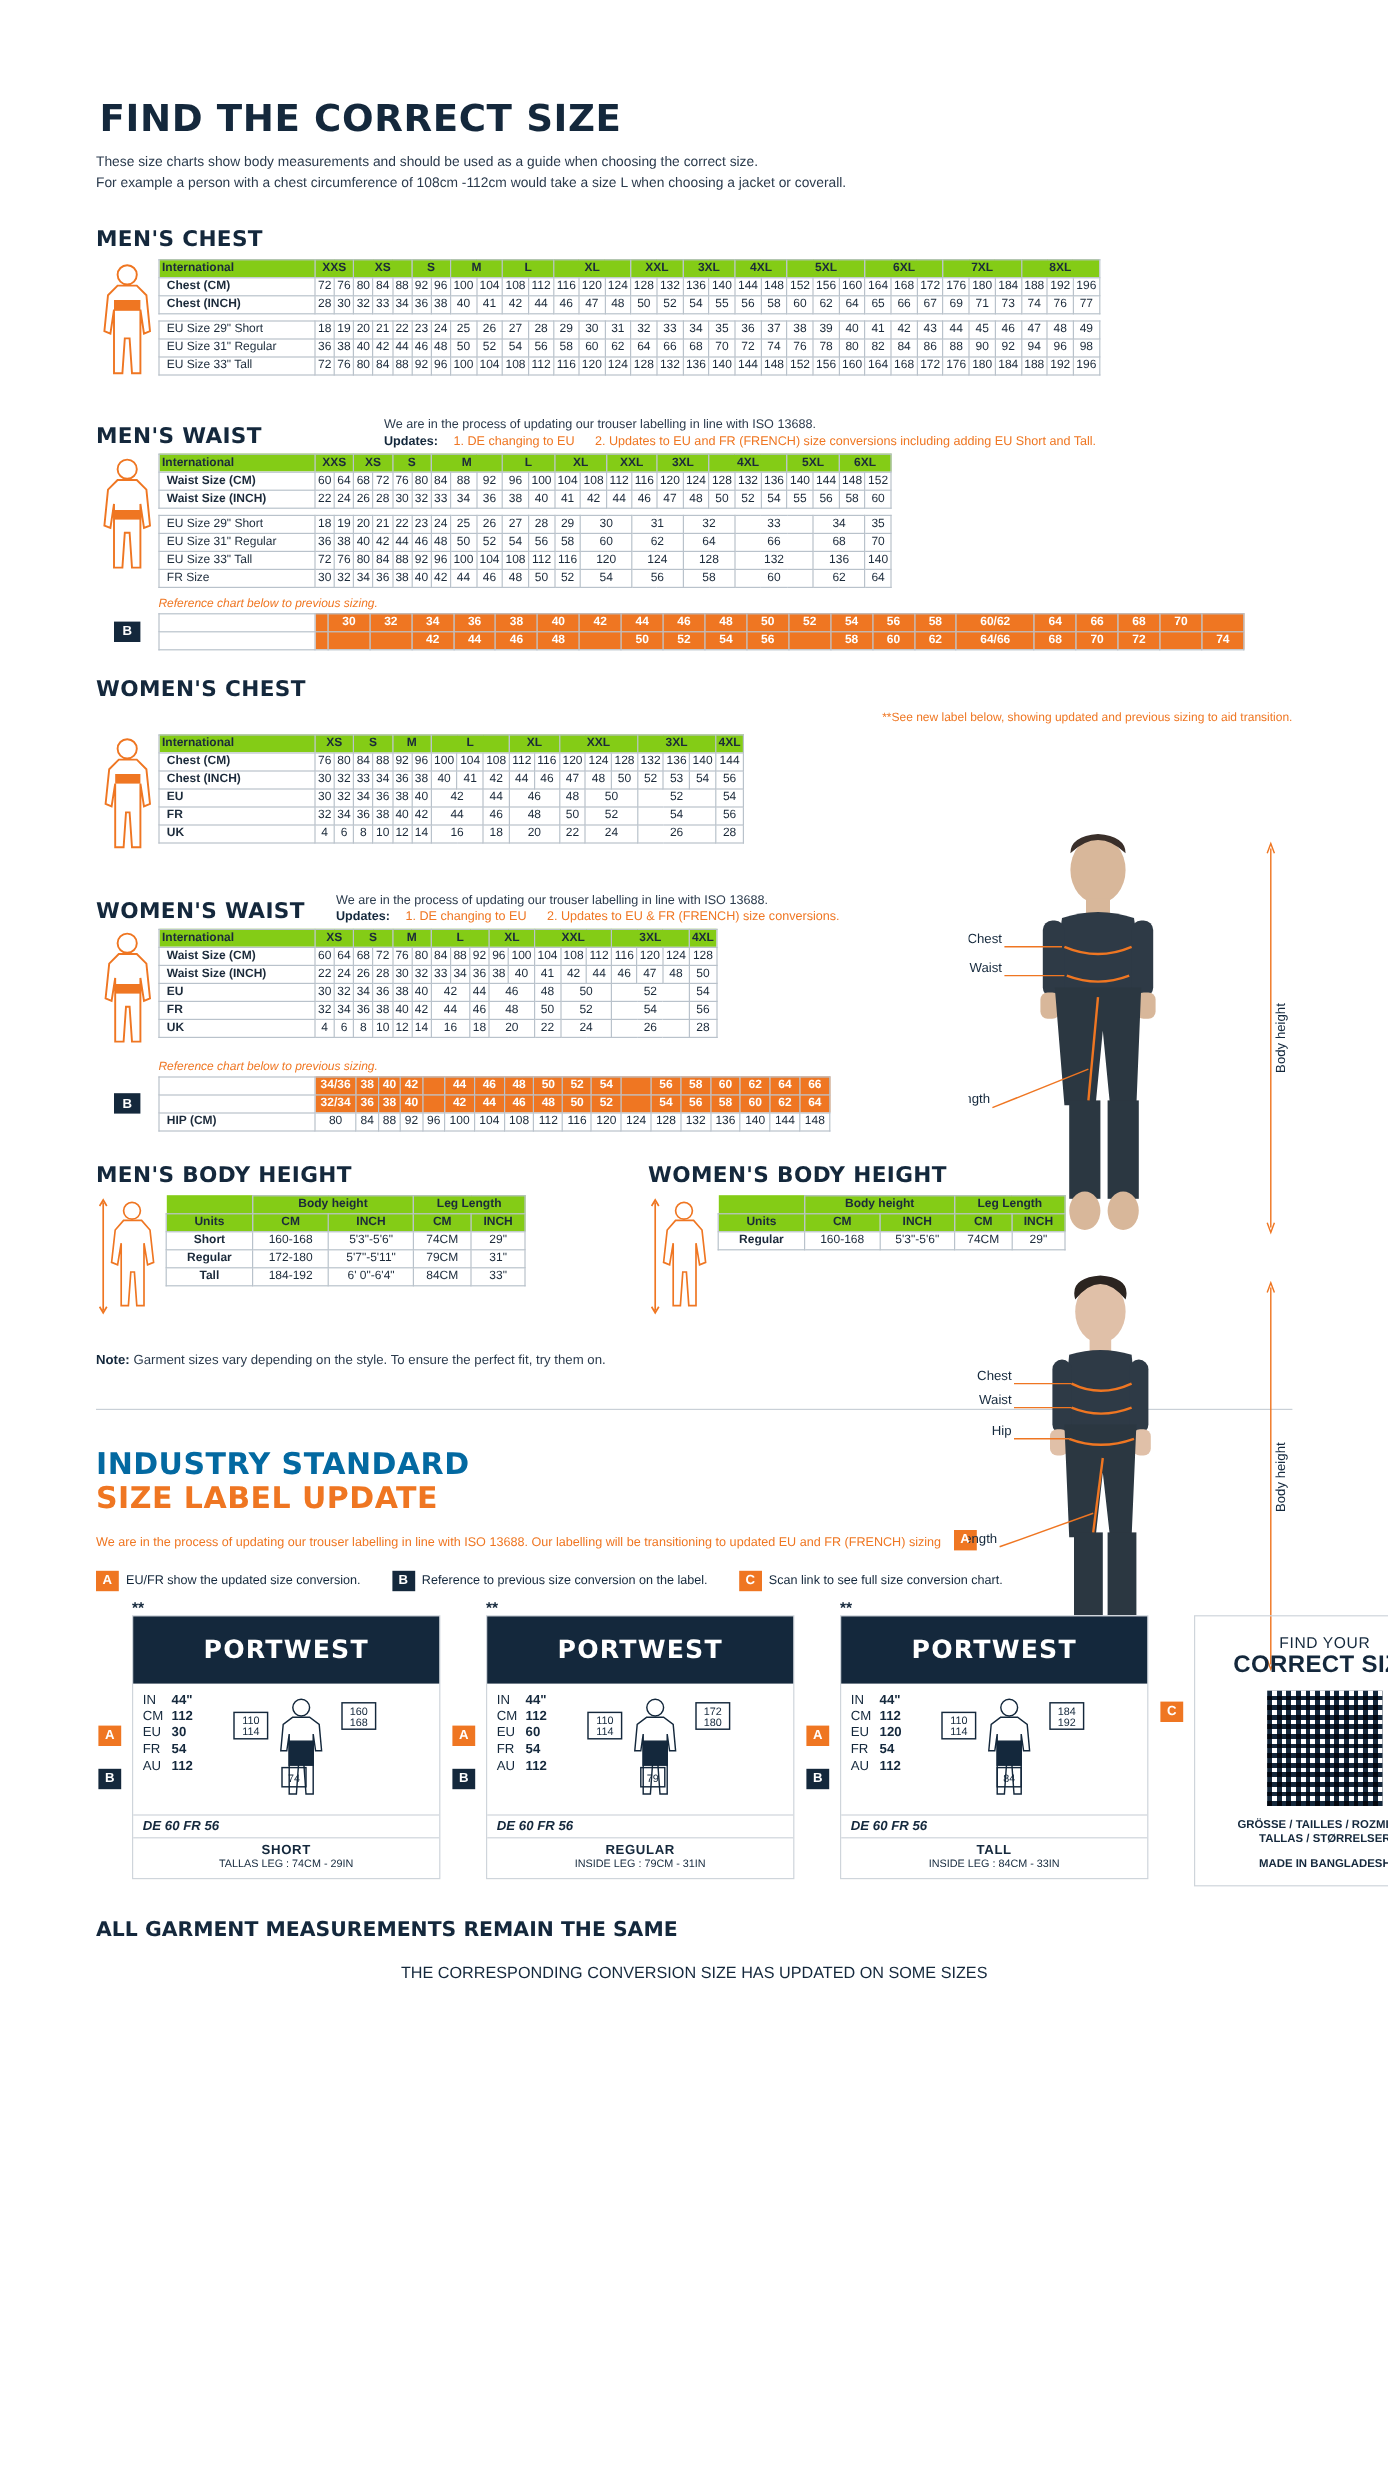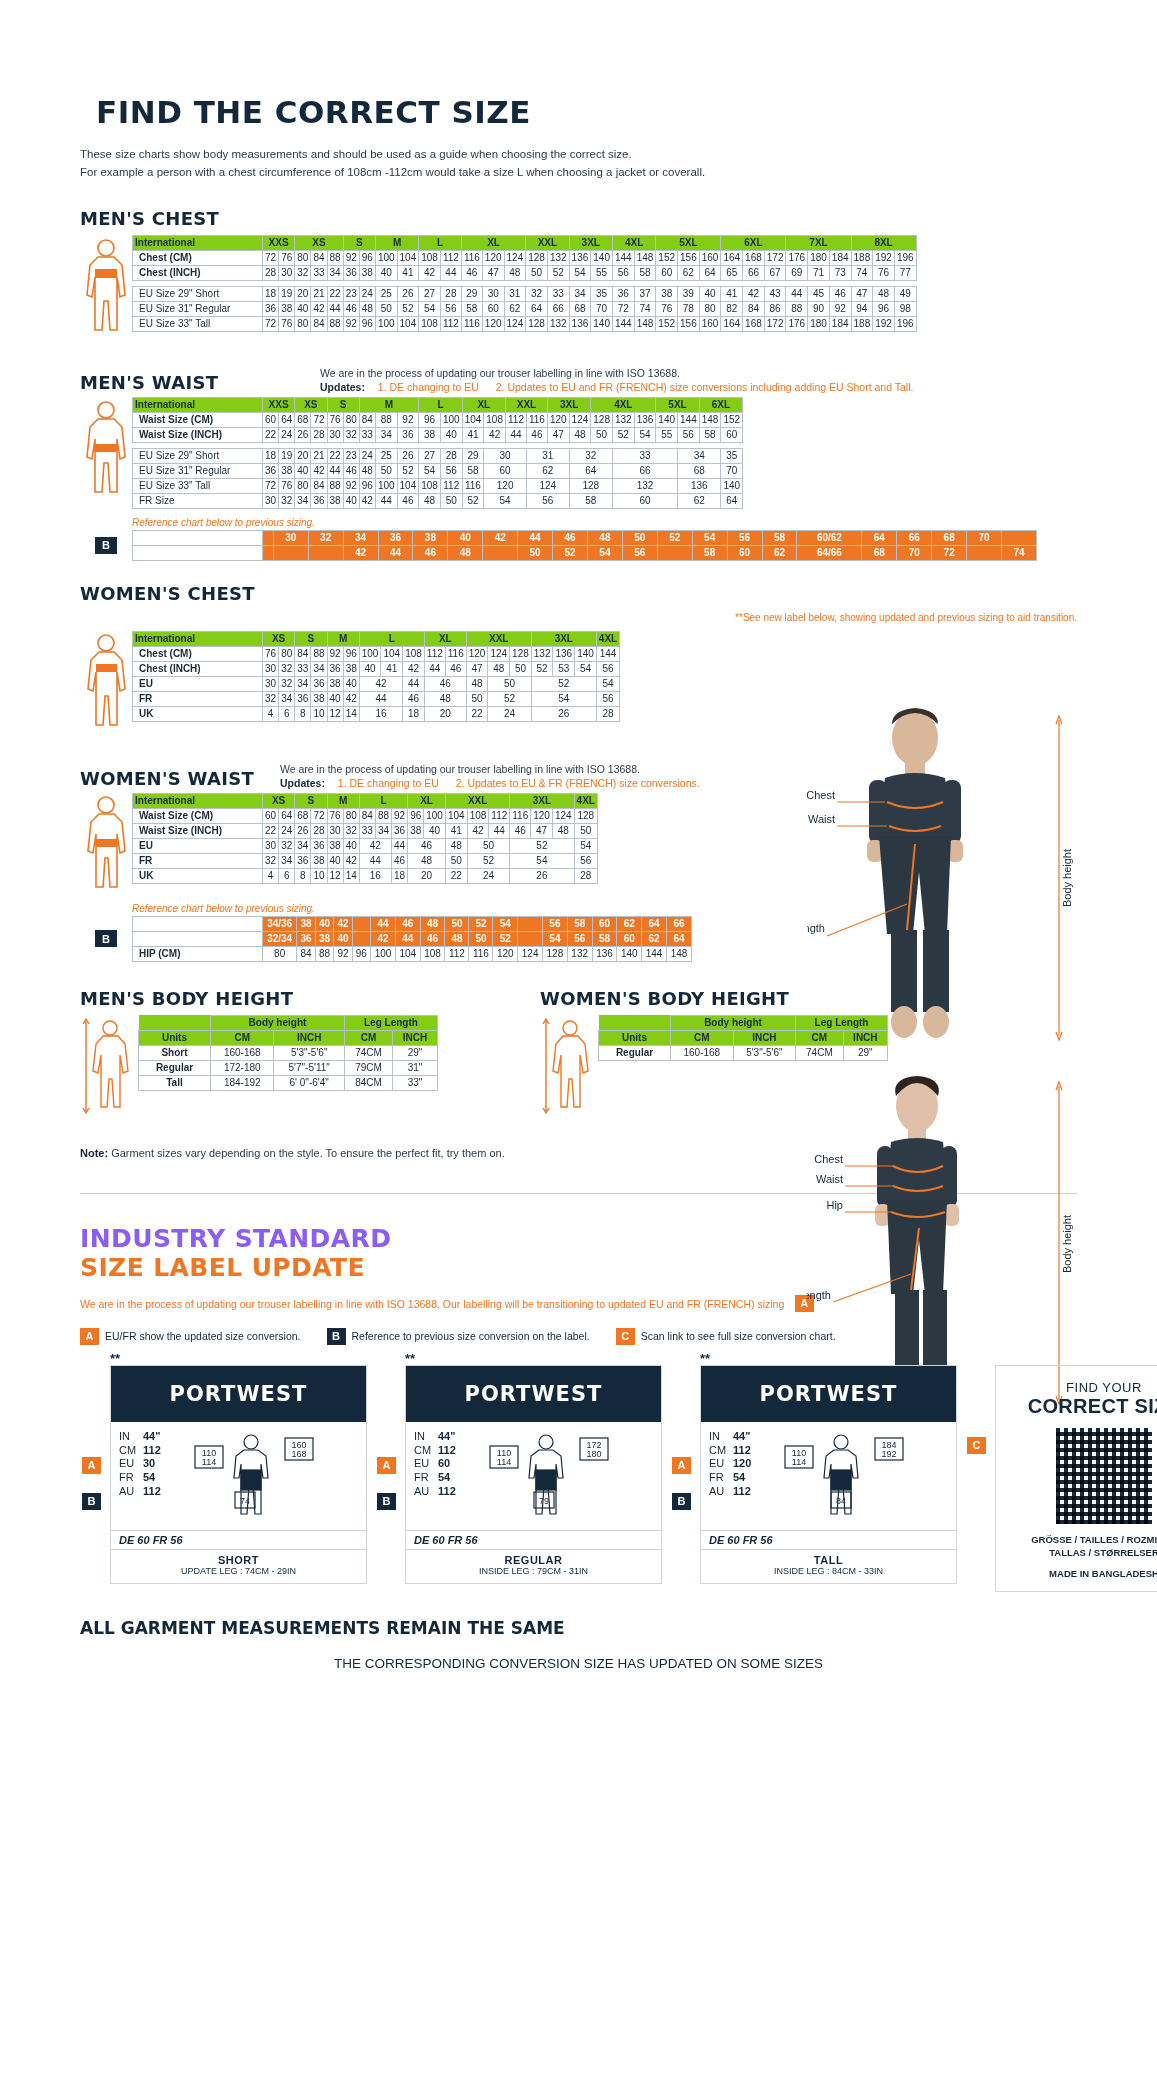--- a/index.html
+++ b/index.html
@@ -13,21 +13,21 @@
     position: relative;
     overflow: hidden;
   }
   .page { position: relative; width: 1157px; height: 2076px; padding: 0 80px; }
 
   h1.main-title {
     font-size: 31px;
     letter-spacing: 0.5px;
     color: #14283c;
     font-weight: bold;
-    margin: 16px;
+    margin: 3px;
     padding-top: 78px;
     font-family: "DejaVu Sans", sans-serif;
   }
   .intro { font-size: 11.5px; color: #2b3b4d; line-height: 1.55; margin-top: 10px; }
 
   h2.section-title {
     font-size: 18px;
     font-weight: bold;
     color: #14283c;
     letter-spacing: 0.3px;
@@ -57,21 +57,21 @@
   
   .fig { width: 52px; }
 
   .bodyheight-table td, .bodyheight-table th { font-size: 10px; }
 
   .footer-note { font-size: 11px; color: #2b3b4d; }
   .footer-note b { color: #14283c; }
 
   hr.rule { border: none; border-top: 1px solid #c9d0d7; margin: 0; }
 
-  h2.ind1 { font-size: 25px; font-weight: bold; color: #8b5cf6; font-family: "DejaVu Sans", sans-serif; letter-spacing: .4px; margin: 0;}
+  h2.ind1 { font-size: 25px; font-weight: bold; color: #0369a1; font-family: "DejaVu Sans", sans-serif; letter-spacing: .4px; margin: 0;}
   h2.ind2 { font-size: 25px; font-weight: bold; color: #ef7622; font-family: "DejaVu Sans", sans-serif; letter-spacing: .4px; margin: 0;}
 
   .legend-row { display: flex; gap: 26px; align-items: center; font-size: 10.5px; color: #14283c; }
   .tag-a { background: #ef7622; }
   .tag-b { background: #14283c; }
   .tag-c { background: #ef7622; }
   .sq { color: #fff; font-weight: bold; font-size: 11px; width: 19px; height: 17px; display: inline-flex; align-items: center; justify-content: center; margin-right: 6px; }
 
   
   .label-card { width: 257px; background: #fff; border: 1px solid #cfd5db; }
@@ -1128,21 +1128,21 @@
               <text x="20" y="35" font-size="9" text-anchor="middle" fill="#14283c">114</text>
               <text x="110" y="18" font-size="9" text-anchor="middle" fill="#14283c">160</text>
               <text x="110" y="27" font-size="9" text-anchor="middle" fill="#14283c">168</text>
               <text x="56" y="74" font-size="9" text-anchor="middle" fill="#14283c">74</text>
             </svg>
           </div>
         </div>
         <div class="de-line">DE 60 FR 56</div>
         <div class="label-foot">
           <div class="big">SHORT</div>
-          <div class="small">UPDATE LEG : 74CM - 29IN</div>
+          <div class="small">TALLAS LEG : 74CM - 29IN</div>
         </div>
       </div>
     </div>
 
     <div style="position:relative;">
       <div class="stars" style="position:absolute; top:-14px; left:0;">**</div>
       <span class="sq tag-a" style="position:absolute; left:-28px; top:92px;">A</span>
       <span class="sq tag-b" style="position:absolute; left:-28px; top:128px;">B</span>
       <div class="label-card">
         <div class="label-top">

